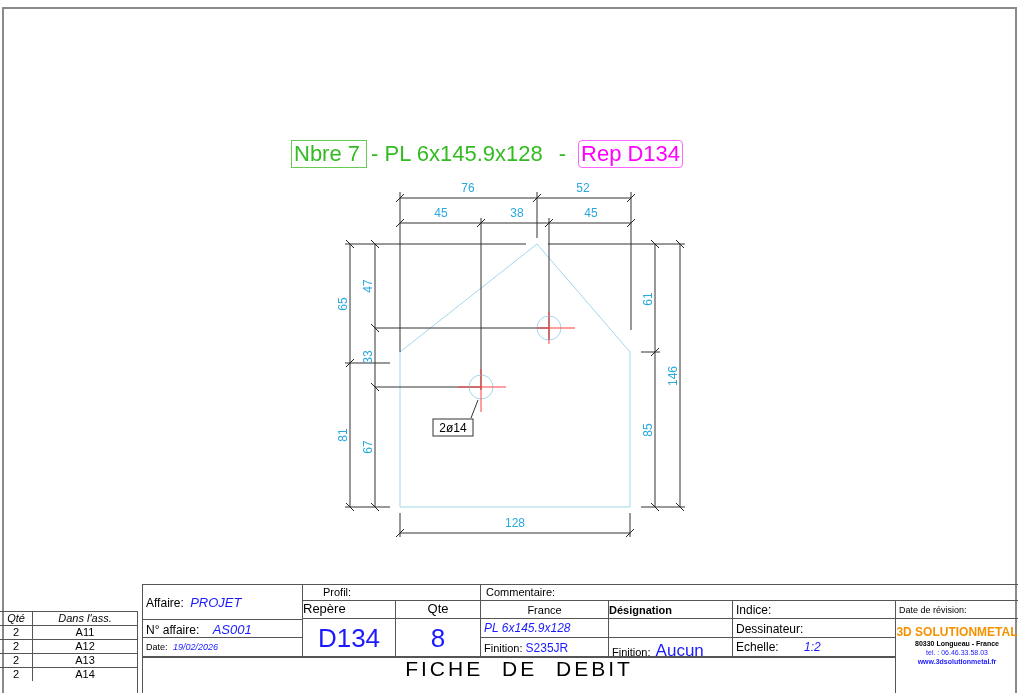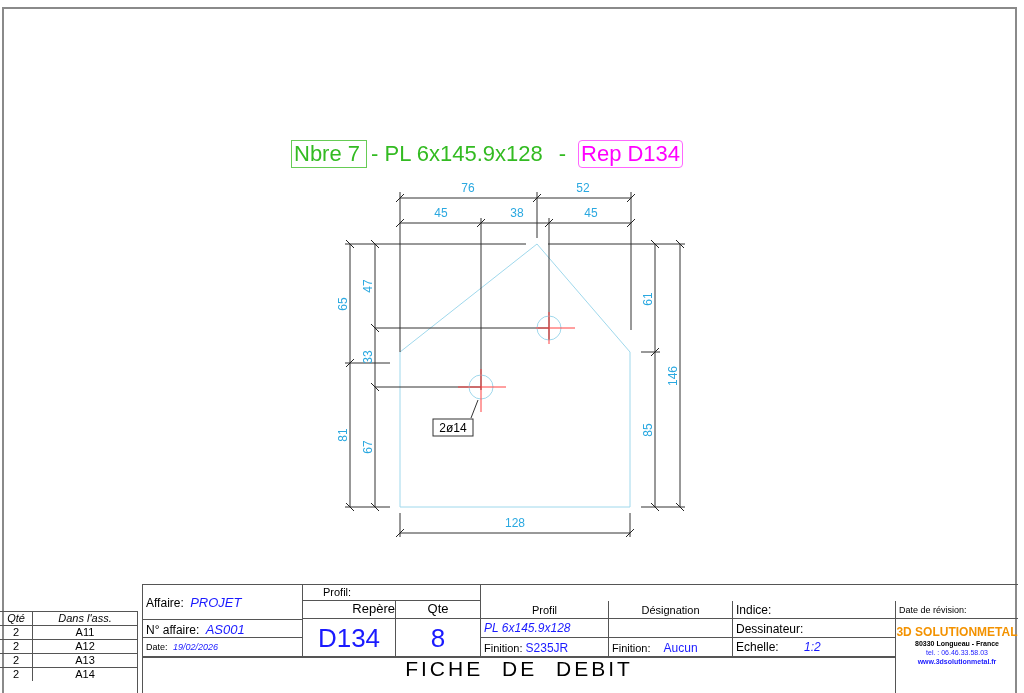--- a/index.html
+++ b/index.html
@@ -147,44 +147,45 @@
 </div>
 
 <div class="tb" style="left:142px;top:584px;width:875px;height:109px;border-top:1px solid #555;border-left:1px solid #555;">
 
   <div class="cell br bb" style="left:0;top:0;width:160px;height:35px;font-size:12px;padding:10px 0 8px 3px;">
     <span>Affaire:</span>
     <span class="blue it" style="font-size:13px;margin-left:3px;">PROJET</span>
   </div>
   <div class="cell br bb" style="left:0;top:35px;width:160px;height:18px;font-size:12px;padding:2px 0 0 3px;">
     <span>N° affaire:</span>
-    <span class="blue it" style="font-size:13px;margin-left:3px;">AS001</span>
+    <span class="blue it" style="font-size:13px;margin-left:10px;">AS001</span>
   </div>
   <div class="cell br bb" style="left:0;top:53px;width:160px;height:19px;font-size:9px;padding:4px 0 0 3px;">
     <span>Date:</span>
     <span class="blue it" style="margin-left:3px;">19/02/2026</span>
   </div>
 
   <div class="cell br bb lbl" style="left:160px;top:0;width:178px;height:16px;padding:1px 0 0 20px;">Profil:</div>
-  <div class="cell br bb" style="left:160px;top:16px;width:93px;height:18px;font-size:13px;text-align:right;">Repère</div>
+  <div class="cell br bb" style="left:160px;top:16px;width:93px;height:18px;font-size:13px;text-align:left;">Repère</div>
   <div class="cell br bb" style="left:253px;top:16px;width:85px;height:18px;font-size:13px;text-align:center;">Qte</div>
   <div class="cell br bb blue" style="left:160px;top:34px;width:93px;height:38px;font-size:26px;text-align:center;line-height:38px;">D134</div>
   <div class="cell br bb blue" style="left:253px;top:34px;width:85px;height:38px;font-size:26px;text-align:center;line-height:38px;">8</div>
 
-  <div class="cell br bb lbl" style="left:338px;top:16px;width:128px;height:18px;text-align:center;line-height:18px;">Profil</div>
-  <div class="cell br bb lbl" style="left:466px;top:16px;width:124px;height:18px;text-align:center;line-height:18px;">Désignation</div>
+  <div class="cell bb lbl" style="left:338px;top:0;width:537px;height:16px;padding:1px 0 0 5px;">Commentaire:</div>
+  <div class="cell br bb lbl" style="left:338px;top:16px;width:128px;height:18px;text-align:center;line-height:18px;">France</div>
+  <div class="cell br bb lbl" style="left:466px;top:16px;width:124px;height:18px;text-align:left;line-height:18px;font-weight:bold;">Désignation</div>
   <div class="cell br bb blue it" style="left:338px;top:34px;width:128px;height:19px;font-size:12px;padding:2px 0 0 3px;">PL 6x145.9x128</div>
   <div class="cell br bb" style="left:466px;top:34px;width:124px;height:19px;"></div>
   <div class="cell br bb lbl" style="left:338px;top:53px;width:128px;height:19px;padding:3px 0 0 3px;">
     <span>Finition:</span>
     <span class="blue" style="font-size:12px;">S235JR</span>
   </div>
   <div class="cell br bb lbl" style="left:466px;top:53px;width:124px;height:19px;padding:3px 0 0 3px;">
     <span>Finition:</span>
-    <span class="blue" style="font-size:12px;margin-left:10px;">Aucun</span>
+    <span class="blue" style="font-size:17px;margin-left:2px;">Aucun</span>
   </div>
 
   <div class="cell br bb" style="left:590px;top:34px;width:163px;height:19px;font-size:12px;padding:3px 0 0 3px;">Dessinateur:</div>
   <div class="cell br bb" style="left:590px;top:16px;width:163px;height:18px;font-size:12px;padding:2px 0 0 3px;">Indice:</div>
   <div class="cell br bb" style="left:590px;top:53px;width:163px;height:19px;font-size:12px;padding:2px 0 0 3px;">
     <span>Echelle:</span>
     <span class="blue it" style="margin-left:22px;">1:2</span>
   </div>
 
   <div class="cell bb" style="left:753px;top:16px;width:122px;height:18px;font-size:9px;padding:4px 0 0 3px;">Date de révision:</div>

